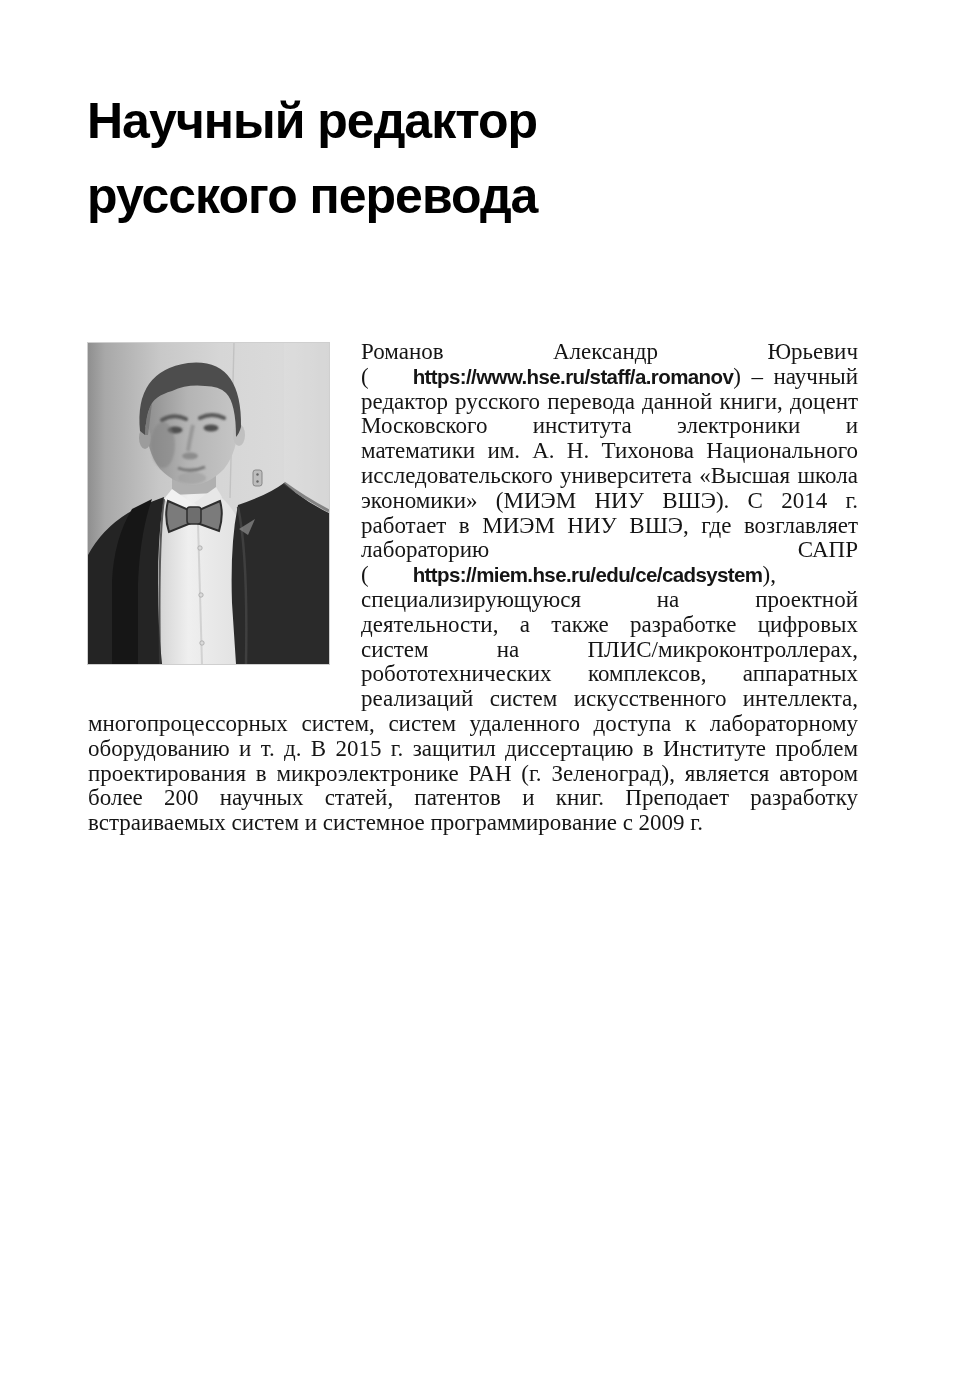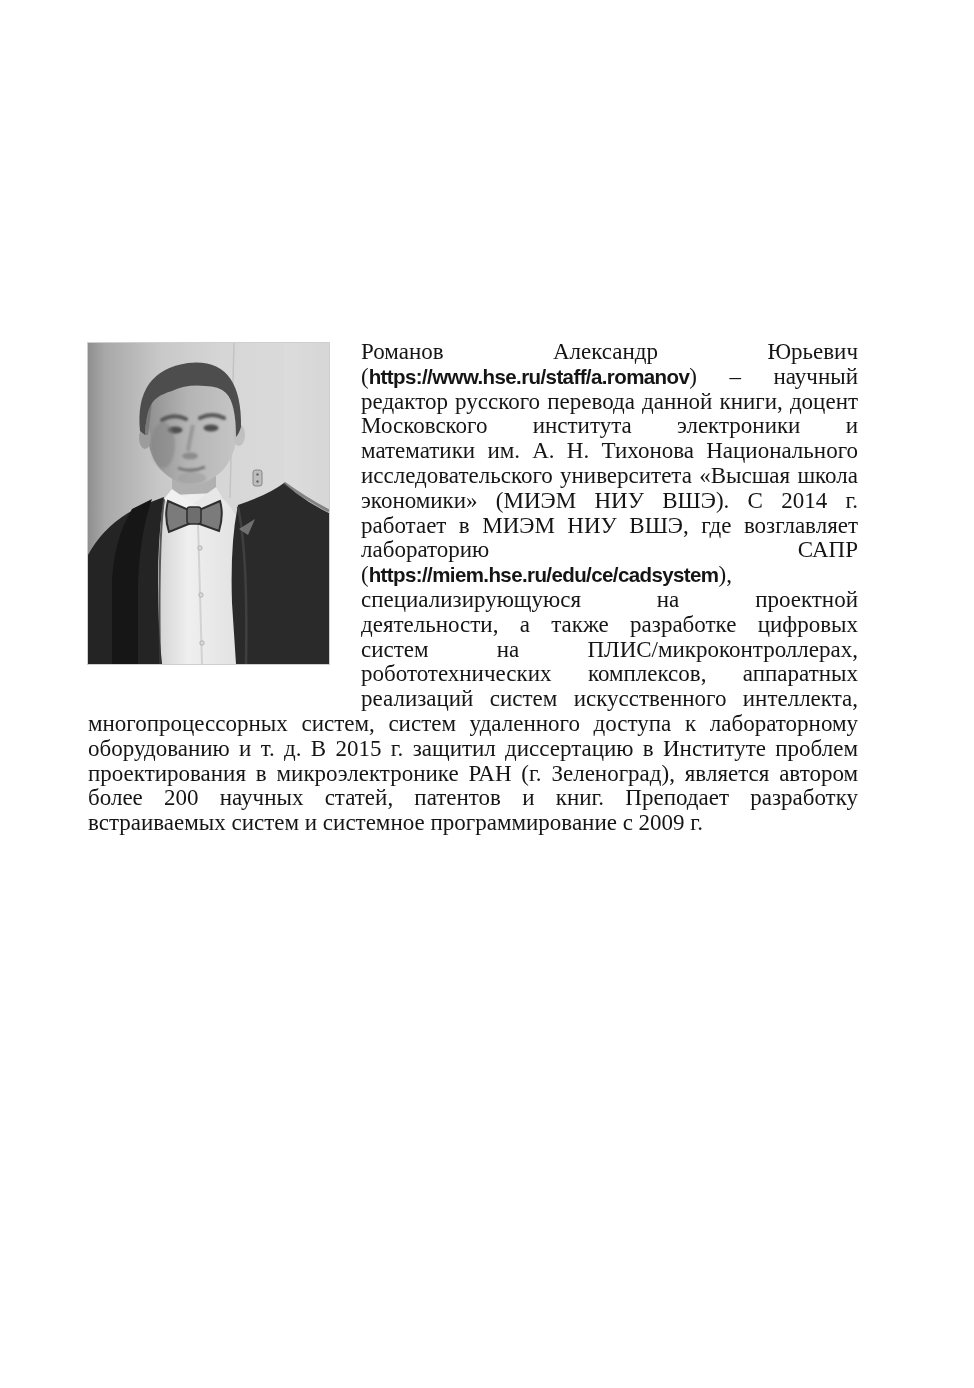--- a/index.html
+++ b/index.html
@@ -45,28 +45,31 @@
     outline: 1px solid #cfcfcf;
   }
   .photo-frame svg { display: block; width: 241px; height: 321px; }
   .bio p { margin: 0; }
   .seg-name { font-weight: 400; }
   .seg-url {
     font-family: "Liberation Sans", "DejaVu Sans", sans-serif;
     font-weight: 700;
     font-size: 20.5px;
     letter-spacing: -0.6px;
+    margin-left: 44px;
   }
   .seg-normal { font-weight: 400; }
 </style>
 </head>
 <body>
 
 <div class="page">
 
+  <h1 class="page-title">Научный редактор
+русского перевода</h1>
 
   <div class="bio">
 
     <figure class="photo-frame">
       <svg viewBox="0 0 241 321" preserveAspectRatio="none">
         <defs>
           <linearGradient id="wallG" x1="0" y1="0" x2="1" y2="0">
             <stop offset="0" stop-color="#8f8f8f"></stop>
             <stop offset="0.07" stop-color="#a8a8a8"></stop>
             <stop offset="0.30" stop-color="#c8c8c8"></stop>

